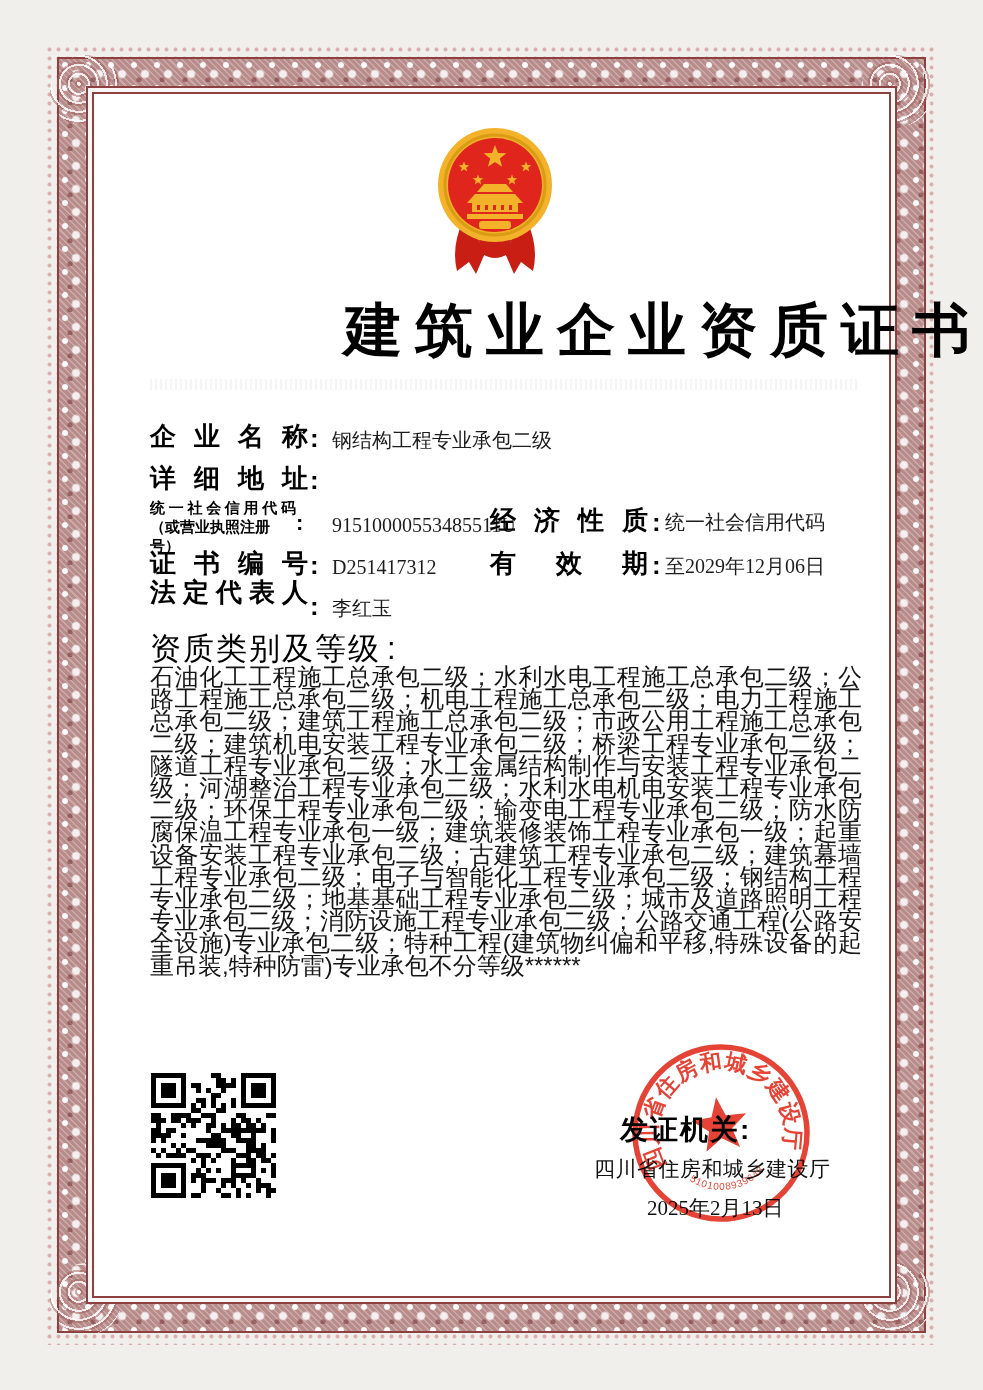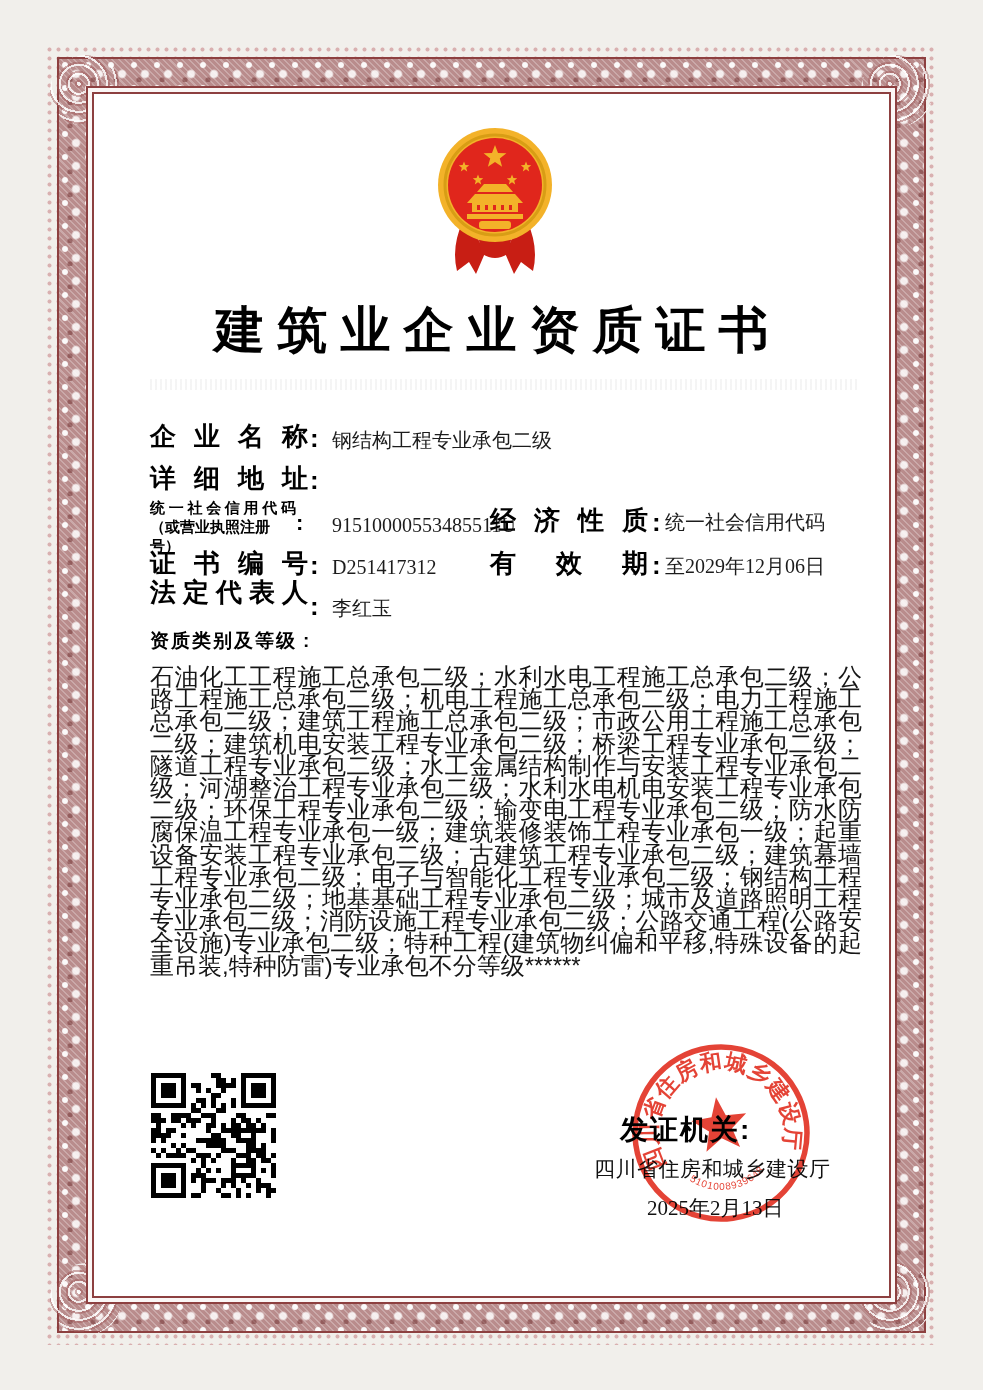--- a/index.html
+++ b/index.html
@@ -25,35 +25,35 @@
   .inner{position:absolute;inset:92px;border:2px solid var(--frame-line);background:var(--inner-paper);}
   .corner{position:absolute;width:72px;height:72px;border-radius:50%;opacity:.85;
         background:repeating-radial-gradient(circle at 40% 40%, rgba(255,255,255,.95) 0 2px,
                    rgba(160,90,90,.55) 2px 4px, rgba(255,255,255,0) 4px 9px);}
   .corner.tl{left:50px;top:55px;} .corner.tr{right:50px;top:55px;}
   .corner.bl{left:50px;bottom:55px;} .corner.br{right:50px;bottom:55px;}
   .microband{position:absolute;left:150px;right:125px;top:379px;height:11px;opacity:.5;
         background:repeating-linear-gradient(90deg, rgba(140,140,140,.18) 0 2px, rgba(0,0,0,0) 2px 5px);}
   
   .emblem{position:absolute;left:433px;top:123px;width:124px;height:152px;}
-  .title{position:absolute;left:0;right:0;top:298px;text-align:center;color:var(--ink);
-         font-size:50px;font-weight:900;letter-spacing:13px;text-indent:13px;line-height:64px;
+  .title{position:absolute;left:0;right:0;top:298px;text-align:right;color:var(--ink);
+         font-size:58px;font-weight:900;letter-spacing:13px;text-indent:13px;line-height:64px;
          font-family:var(--sans);}
   .lab{position:absolute;left:150px;width:158px;font-weight:700;font-size:26px;line-height:30px;
        color:var(--ink);text-align:justify;text-align-last:justify;font-family:Liberation Mono, monospace;}
   .lab.c2{left:490px;}
   .colon{position:absolute;left:310px;font-weight:700;font-size:26px;line-height:30px;color:var(--ink);}
   .colon.c2{left:652px;}
   .val{position:absolute;left:332px;font-family:var(--serif);font-size:20px;line-height:24px;color:var(--value-ink);}
   .val.c2{left:665px;}
   .cc-lab{position:absolute;left:150px;top:498px;width:146px;font-weight:700;font-size:15px;
           line-height:19px;color:var(--ink);}
   .cc-lab .l1{text-align:justify;text-align-last:justify;}
   .cc-colon{position:absolute;left:296px;top:510px;font-weight:700;font-size:22px;color:var(--ink);}
-  .qual-head{position:absolute;left:150px;top:628px;font-weight:700;font-size:19px;letter-spacing:2px;color:var(--ink);}
+  .qual-head{position:absolute;left:150px;top:628px;font-weight:400;font-size:31px;letter-spacing:2px;color:var(--ink);}
   .qual-head .qh-colon{margin-left:6px;}
   .qual-text{position:absolute;left:150px;top:666px;width:712px;font-family:Liberation Sans, sans-serif;
              font-size:24px;line-height:22.2px;text-align:justify;word-break:break-all;color:#151515;}
   .qr{position:absolute;left:151px;top:1073px;width:125px;height:125px;}
   .issuer-label{position:absolute;left:576px;top:1111px;font-weight:700;font-size:28px;
                 letter-spacing:2px;color:var(--ink);margin-left:44px;}
   .issuer-authority{position:absolute;left:594px;top:1155px;font-family:var(--serif);
                     font-size:21px;letter-spacing:0.5px;color:#111;}
   .issuer-date{position:absolute;left:647px;top:1194px;font-family:var(--serif);font-size:21px;color:#111;}
   .seal{position:absolute;left:621px;top:1033px;width:200px;height:200px;

